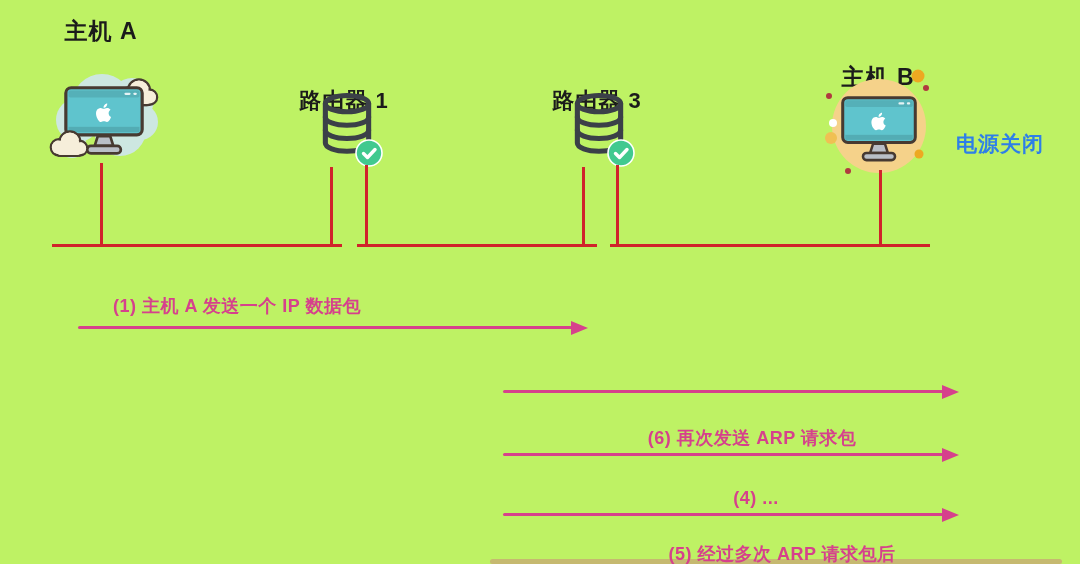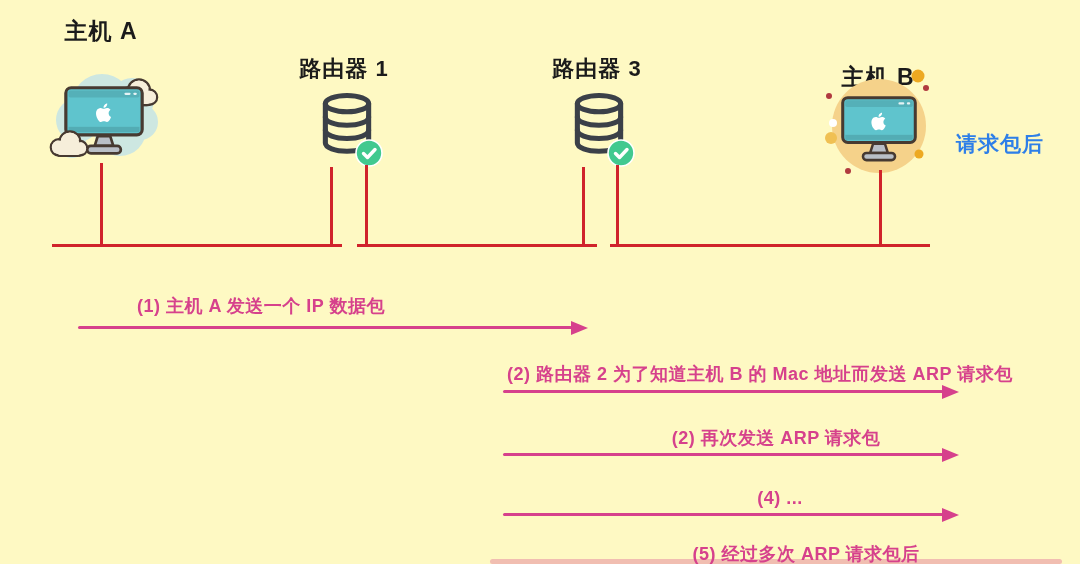--- a/index.html
+++ b/index.html
@@ -1,36 +1,36 @@
 <!DOCTYPE html>
 <html><head>
 <meta charset="utf-8">
 <style>
   html,body{margin:0;padding:0;background:#fff;}
   #canvas{
-    position:relative;width:1080px;height:564px;background:#fef9c3;overflow:hidden;
+    position:relative;width:1080px;height:564px;background:#bef264;overflow:hidden;
     font-family:"Liberation Sans","DejaVu Sans",sans-serif;
   }
   .node-label{
     position:absolute;transform:translateX(-50%);
     font-size:23px;font-weight:700;color:#1b1b1b;white-space:nowrap;letter-spacing:1px;
   }
-  .router-label{font-size:22px;}
+  .router-label{font-size:22px;margin-top:32px;}
   .power-label{
     position:absolute;font-size:21px;font-weight:700;color:#2e7fe8;white-space:nowrap;letter-spacing:1px;
   }
   .vline{position:absolute;width:3px;background:#d0232b;}
   .hline{position:absolute;height:3px;background:#d0232b;}
   .msg-line{position:absolute;height:3px;background:#d6418c;border-radius:2px;}
   .msg-head{
     position:absolute;width:0;height:0;
     border-left:17px solid #d6418c;border-top:7px solid transparent;border-bottom:7px solid transparent;
   }
   .msg-label{
-    position:absolute;font-size:18px;font-weight:700;color:#d6418c;white-space:nowrap;letter-spacing:0.5px;margin-left:24px;
+    position:absolute;font-size:18px;font-weight:700;color:#d6418c;white-space:nowrap;letter-spacing:0.5px;
   }
   .msg-label.centered{transform:translateX(-50%);}
   .faint-line{position:absolute;height:5px;background:rgba(214,65,140,0.32);border-radius:3px;}
   svg{position:absolute;overflow:visible;}
 </style>
 </head>
 <body>
 
 <div id="canvas">
 
@@ -63,21 +63,21 @@
           <rect x="9.4" y="15.4" width="27.2" height="11.7" rx="5"></rect>
         </g>
       </symbol>
     </defs>
   </svg>
 
   <div class="node-label" style="left:101px;top:16px;">主机 A</div>
   <div class="node-label router-label" style="left:344px;top:54px;">路由器 1</div>
   <div class="node-label router-label" style="left:597px;top:54px;">路由器 3</div>
   <div class="node-label" style="left:878px;top:16px;margin-top:46px;">主机 B</div>
-  <div class="power-label" style="left:956px;top:130px;">请求包后</div>
+  <div class="power-label" style="left:956px;top:130px;">电源关闭</div>
 
   <svg style="left:46px;top:70px;" width="116" height="100" viewBox="0 0 116 100">
     <g fill="#cde7e1">
       <circle cx="56" cy="34" r="30"></circle>
         <circle cx="86" cy="30" r="22"></circle>
         <circle cx="32" cy="50" r="22"></circle>
       <circle cx="74" cy="60" r="26"></circle>
         <circle cx="26" cy="74" r="14"></circle>
         <circle cx="94" cy="52" r="18"></circle>
     </g>
@@ -137,25 +137,24 @@
   <div class="vline" style="left:616px;top:165px;height:81px;"></div>
   <div class="vline" style="left:879px;top:170px;height:76px;"></div>
   <div class="hline" style="left:52px;top:244px;width:290px;"></div>
   <div class="hline" style="left:357px;top:244px;width:240px;"></div>
   <div class="hline" style="left:610px;top:244px;width:320px;"></div>
 
   <div class="msg-label" style="left:113px;top:294px;">(1) 主机 A 发送一个 IP 数据包</div>
   <div class="msg-line" style="left:78px;top:326px;width:494px;"></div>
   <div class="msg-head" style="left:571px;top:320.5px;"></div>
 
-  <div class="msg-label" style="left:483px;top:362px;">(2) 路由器 2 为了知道主机 B 的 Mac 地址而发送 ARP 请求包</div>
   <div class="msg-line" style="left:503px;top:390px;width:440px;"></div>
   <div class="msg-head" style="left:942px;top:384.5px;"></div>
 
-  <div class="msg-label centered" style="left:752px;top:426px;">(2) 再次发送 ARP 请求包</div>
+  <div class="msg-label centered" style="left:752px;top:426px;">(6) 再次发送 ARP 请求包</div>
   <div class="msg-line" style="left:503px;top:453px;width:440px;"></div>
   <div class="msg-head" style="left:942px;top:447.5px;"></div>
 
   <div class="msg-label centered" style="left:756px;top:488px;">(4) ...</div>
   <div class="msg-line" style="left:503px;top:513px;width:440px;"></div>
   <div class="msg-head" style="left:942px;top:507.5px;"></div>
 
   <div class="msg-label centered" style="left:782px;top:542px;">(5) 经过多次 ARP 请求包后</div>
   <div class="faint-line" style="left:490px;top:559px;width:572px;"></div>
 

